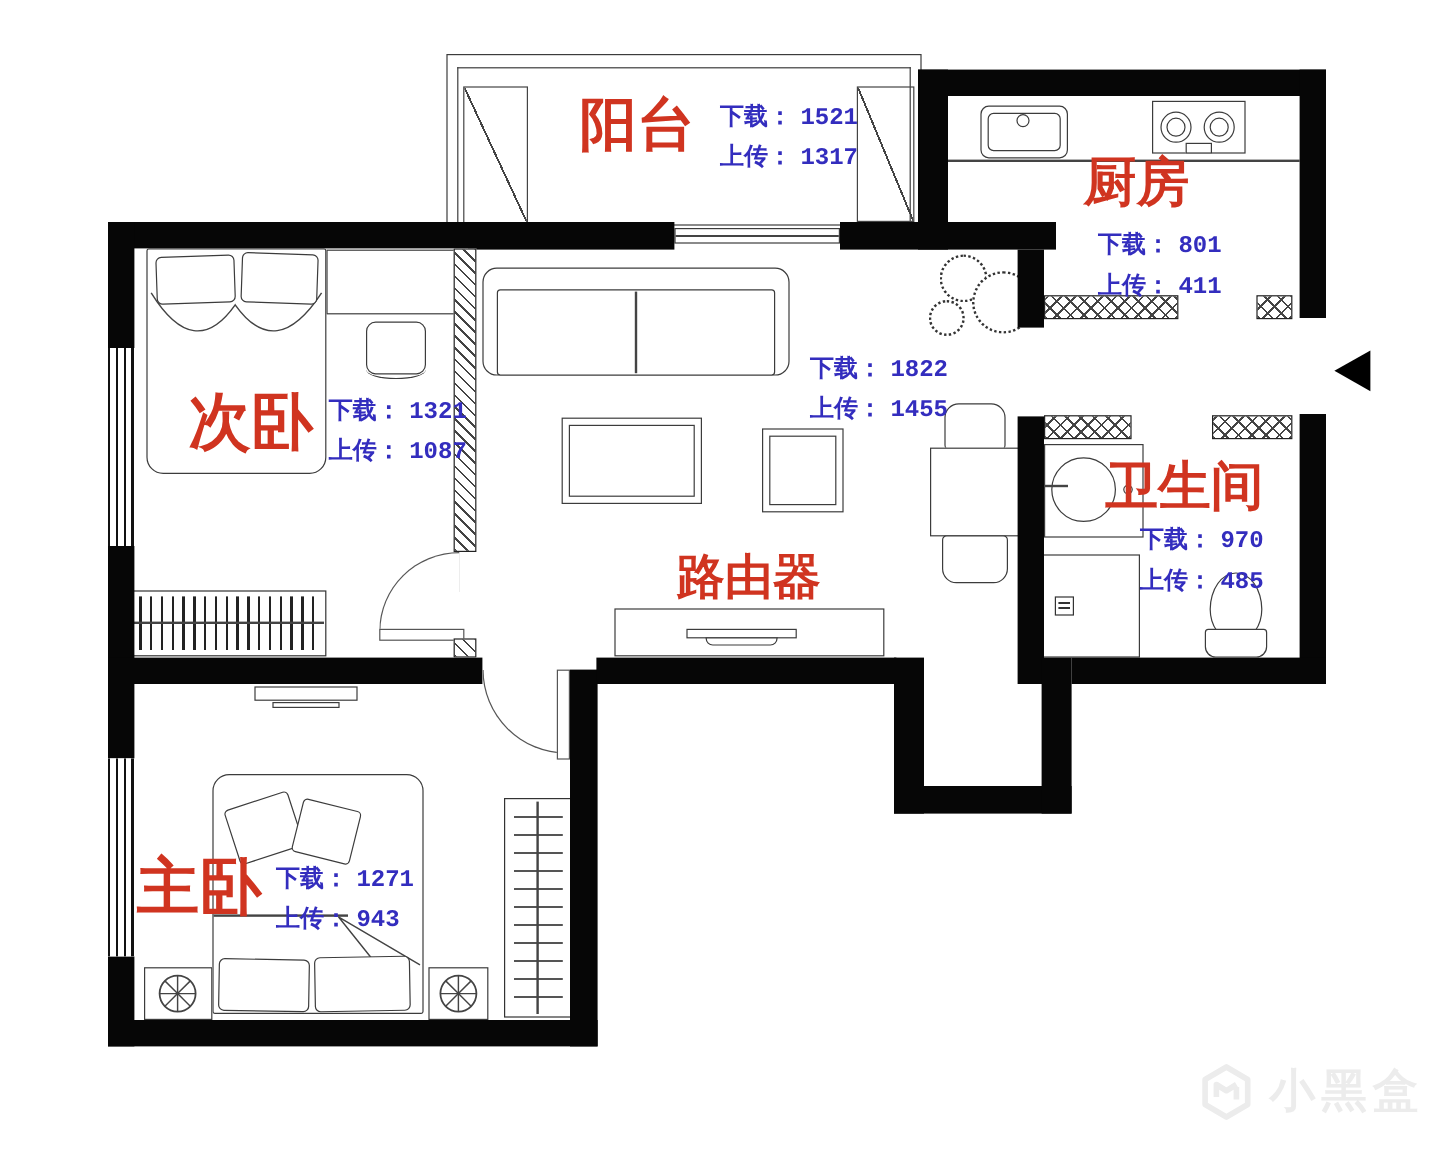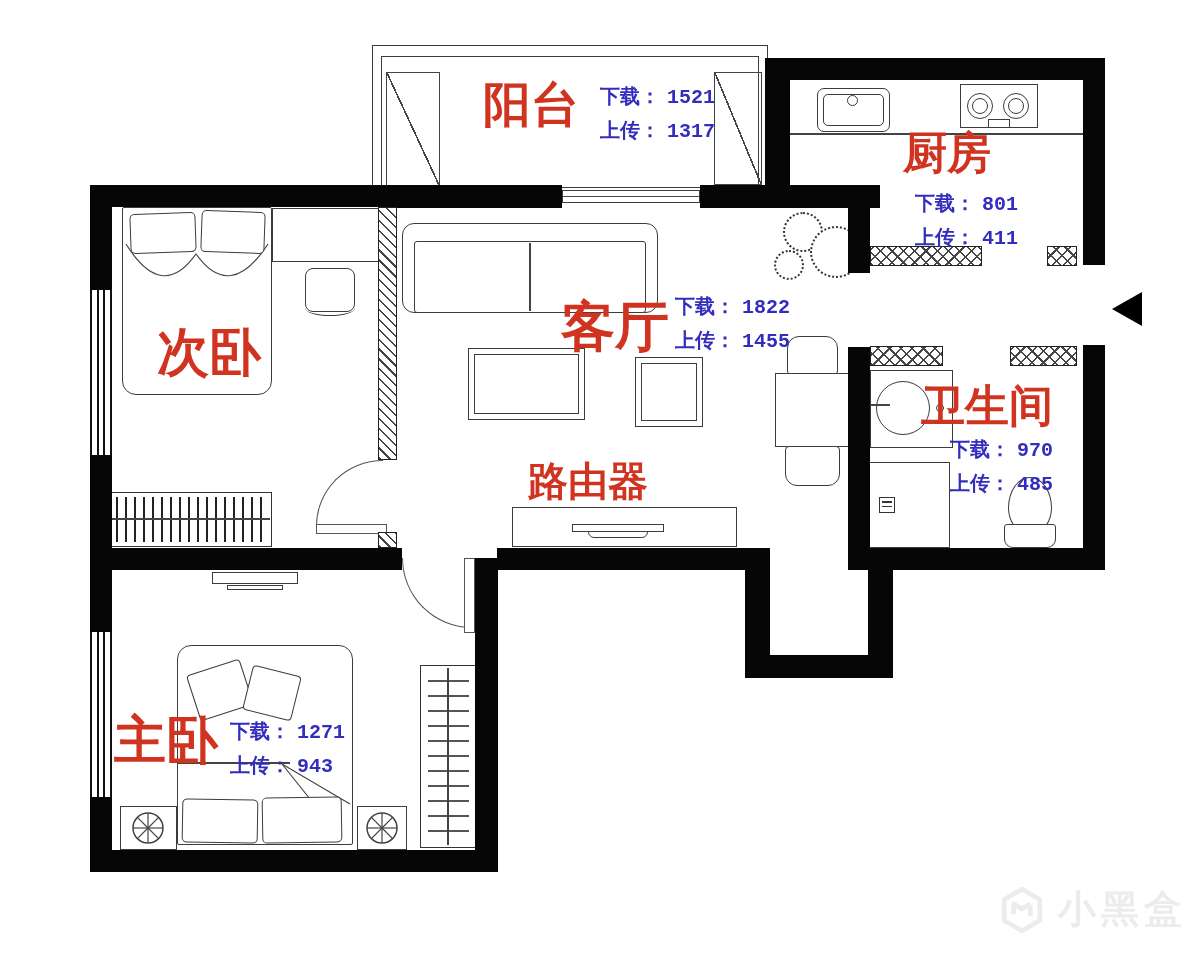--- a/index.html
+++ b/index.html
@@ -179,32 +179,35 @@
       </g>
     </svg>
   <div class="furn" style="left:212px;top:572px;width:86px;height:12px"></div>
   <div class="furn" style="left:227px;top:585px;width:56px;height:5px"></div>
   <div class="wardrobe" style="left:420px;top:665px;width:57px;height:183px"></div>
   <div class="hline" style="left:447px;top:668px;width:1.5px;height:177px"></div>
 
   <div class="rlabel" style="left:483px;top:80px;font-size:48px">阳台</div>
   <div class="rlabel" style="left:903px;top:130px;font-size:44px">厨房</div>
   <div class="rlabel" style="left:157px;top:325px;font-size:52px">次卧</div>
-  <div class="rlabel" style="left:561px;top:298px;font-size:54px">客厅</div>
   <div class="rlabel" style="left:921px;top:383px;font-size:44px">卫生间</div>
   <div class="rlabel" style="left:114px;top:713px;font-size:52px">主卧</div>
-  <div class="rlabel" style="left:528px;top:460px;font-size:40px">路由器</div>
+  <div class="rlabel" style="left:564px;top:460px;font-size:40px">路由器</div>
 
   <div class="stats" style="left:600px;top:83px">
     <div class="srow"><span>下载：</span><span>1521</span></div>
     <div class="srow"><span>上传：</span><span>1317</span></div>
   </div>
   <div class="stats" style="left:915px;top:190px">
     <div class="srow"><span>下载：</span><span>801</span></div>
     <div class="srow"><span>上传：</span><span>411</span></div>
+  </div>
+  <div class="stats" style="left:274px;top:328px">
+    <div class="srow"><span>下载：</span><span>1321</span></div>
+    <div class="srow"><span>上传：</span><span>1087</span></div>
   </div>
   <div class="stats" style="left:675px;top:293px">
     <div class="srow"><span>下载：</span><span>1822</span></div>
     <div class="srow"><span>上传：</span><span>1455</span></div>
   </div>
   <div class="stats" style="left:950px;top:436px">
     <div class="srow"><span>下载：</span><span>970</span></div>
     <div class="srow"><span>上传：</span><span>485</span></div>
   </div>
   <div class="stats" style="left:230px;top:718px">

